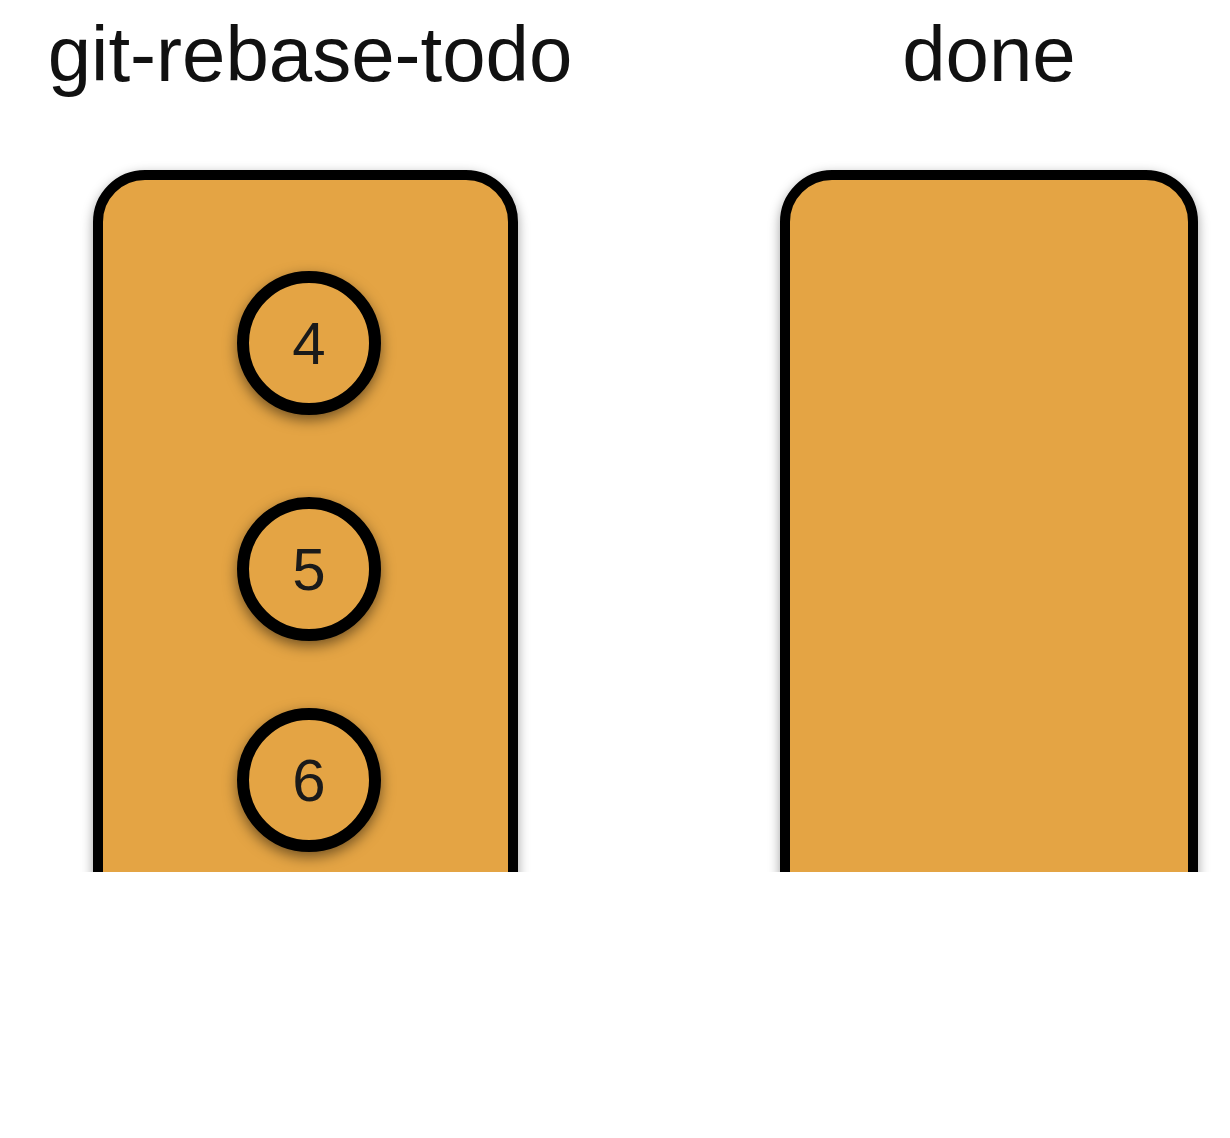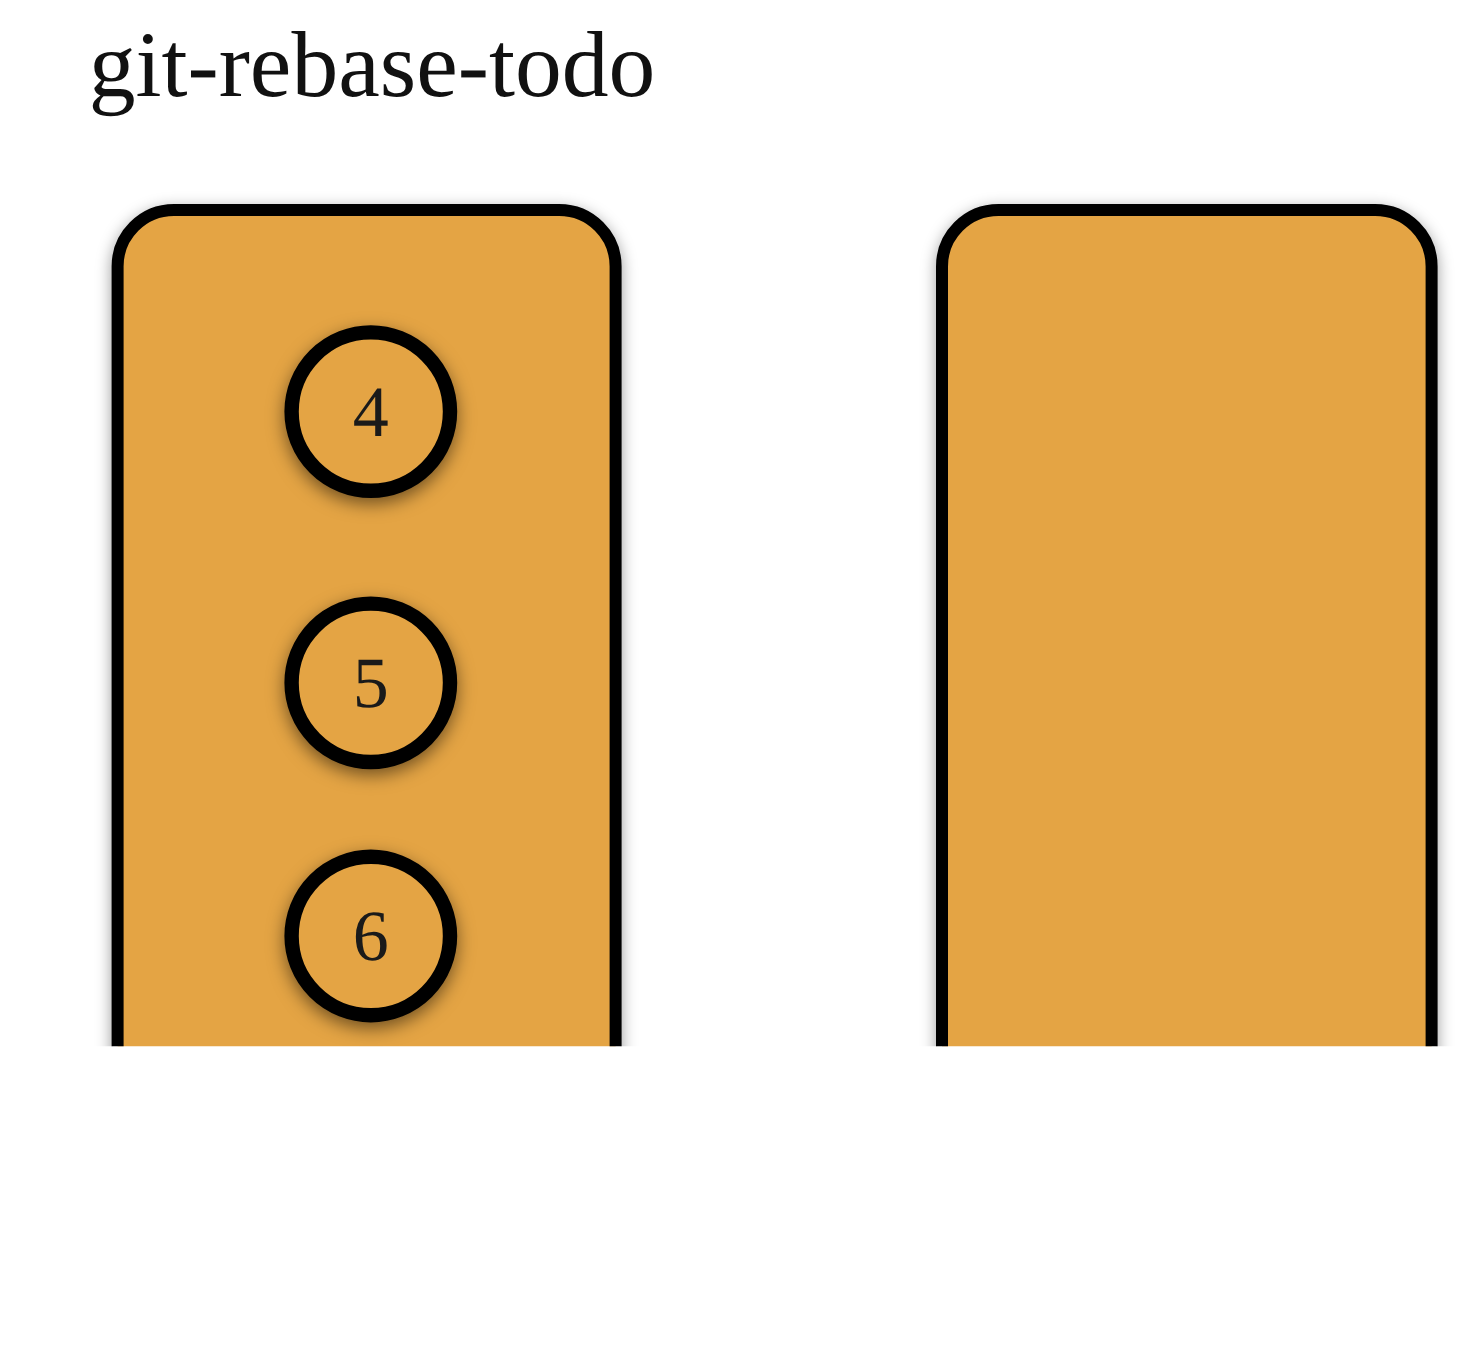--- a/index.html
+++ b/index.html
@@ -1,20 +1,20 @@
 <!DOCTYPE html>
 <html style="--panel-fill: #e4a444; --panel-stroke: #000000; --bg: #ffffff;"><head>
 <meta charset="utf-8">
 <style>
   html, body { margin:0; padding:0; background:#ffffff; }
   .canvas {
     position:relative;
     width:1230px; height:872px;
     background:var(--bg, #ffffff);
-    font-family:Liberation Serif, serif;
+    font-family:Liberation Sans, sans-serif;
     overflow:hidden;
   }
   .col-title {
     position:absolute; top:0; height:108px;
     display:flex; align-items:center; justify-content:center;
     font-size:78px; font-weight:300; color:#111111;
     white-space:nowrap;
   }
   .col-title-left  { left:0;     width:620px; }
   .col-title-right { left:780px; width:418px; }
@@ -43,20 +43,21 @@
   .node-1 { top:317px; }
   .node-2 { top:528px; }
 </style>
 </head>
 <body>
 
 <div class="canvas">
 
   <div class="col-title col-title-left">git-rebase-todo</div>
 
+  <div class="col-title col-title-right">done</div>
 
   <div class="panel panel-todo">
     <div class="node node-0">4</div>
     <div class="node node-1">5</div>
     <div class="node node-2">6</div>
   </div>
 
   <div class="panel panel-done"></div>
 
 </div>

